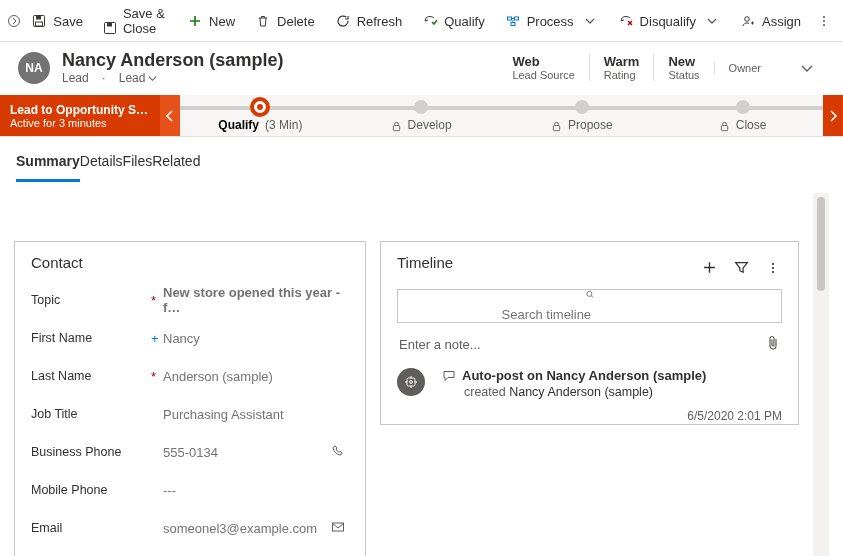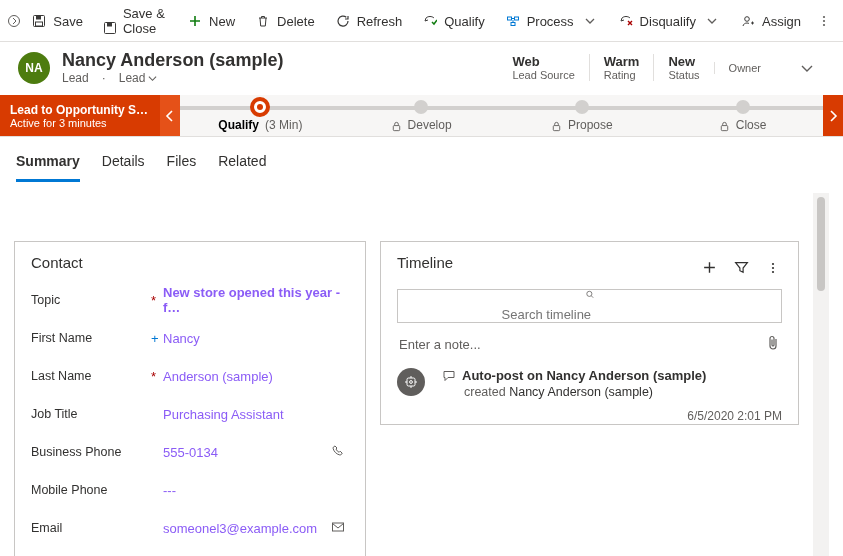--- a/index.html
+++ b/index.html
@@ -7,21 +7,21 @@
   
   .cmdbar { display: flex; align-items: center; height: 42px; border-bottom: 1px solid #e1dfdd; padding: 0 6px; }
   .cmd { display: flex; align-items: flex-end; gap: 6px; padding: 6px 10px; cursor: pointer; border-radius: 2px; }
   .cmd .ic { width: 16px; height: 16px; display: flex; align-items: center; justify-content: center; }
   .cmd .chev { margin-left: 2px; }
   .spacer { flex: 1; }
   .ic svg { display: block; }
   .miniarrow { width:24px; display:flex; align-items:center; justify-content:center; cursor:pointer; }
   
   .recheader { display: flex; align-items: center; padding: 8px 16px 10px 18px; gap: 12px; }
-  .avatar { width: 32px; height: 32px; border-radius: 50%; background: #4d7c0f; color:#fff; font-size:12px; display:flex; align-items:center; justify-content:center; font-weight:600; }
+  .avatar { width: 32px; height: 32px; border-radius: 50%; background: #737373; color:#fff; font-size:12px; display:flex; align-items:center; justify-content:center; font-weight:600; }
   .title { font-size: 18px; font-weight: 600; }
   .subtitle { font-size: 12px; color:#605e5c; display:flex; align-items:center; gap:13px; }
   .hdrstats { margin-left:auto; display:flex; align-items:center; }
   .stat { padding: 0 14px; border-left:1px solid #e1dfdd; }
   .stat:first-child { border-left:none; }
   .stat .v { font-size: 13px; font-weight:600; }
   .stat .l { font-size: 11px; color:#605e5c; }
   .hdrchev { width:40px; display:flex; align-items:center; justify-content:center; cursor:pointer; }
   
   .bpf { display:flex; height:42px; border-bottom:1px solid #e1dfdd; position:relative; }
@@ -30,32 +30,32 @@
   .bpf-arrowbox { width:20px; background:#e55118; display:flex; align-items:center; justify-content:center; cursor:pointer; color:#fff; }
   .bpf-arrowbox.right { background:#d83b01; }
   .bpf-track { flex:1; background:#f7f6f5; position:relative; display:flex; }
   .bpf-stage { flex:1; position:relative; display:flex; align-items:flex-end; justify-content:center; padding-bottom:4px; font-size:12px; color:#605e5c; gap:6px; }
   .bpf-line { position:absolute; top:11px; left:0; right:0; height:4px; background:#d2d0ce; }
   .bpf-node { position:absolute; top:5px; left:50%; transform:translateX(-50%); width:14px; height:14px; border-radius:50%; background:#d2d0ce; }
   .bpf-stage.active .bpf-node { width:20px; height:20px; top:2px; background:#fff; border:4px solid #d83b01; }
   .bpf-stage.active .bpf-node::after { content:""; position:absolute; inset:3px; background:#d83b01; border-radius:50%; }
   .bpf-stage.active .label { color:#000; font-weight:600; }
   
-  .tabs { display:flex; gap:22px; padding:10px 16px 0 16px; font-size:14px; border-bottom:1px solid transparent; }
+  .tabs { display:flex; padding:10px 16px 0 16px; font-size:14px; border-bottom:1px solid transparent; }
   .tab { padding:6px 0 10px 0; cursor:pointer; color:#323130; }
   .tab.active { font-weight:600; border-bottom:3px solid #0078d4; }
   
   .body { display:flex; gap:14px; padding:10px 14px 0 14px; height:392px; overflow:hidden; }
   .card { border:1px solid #c8c6c4; padding:12px 16px;margin-top:48px; }
   .leftcol { width:352px; display:flex; flex-direction:column; gap:14px; }
   .card h3 { font-size:15px; font-weight:400; color:#323130; margin-bottom:10px; }
   .field { display:flex; align-items:center; height:38px; font-size:13px; }
   .field .lbl { width:120px; color:#323130; font-size:12.5px; }
   .field .req { color:#a80000; padding:0 8px 0 0; font-size:13px; width:12px; text-align:center; }
-  .field .val { flex:1; color:#8b5cf6; }
+  .field .val { flex:1; color:#737373; }
   .field .bold { font-weight:600; }
   .field .endicon { width:18px; color:#605e5c; }
   .rightcol { flex:1; }
   .tl-head { display:flex; align-items:center; }
   .tl-head h3 { flex:1; font-size:15px; font-weight:400; }
   .tl-icons { display:flex; gap:14px; }
   .tl-icons .ib { width:18px; height:18px; display:flex; align-items:center; justify-content:center; cursor:pointer; color:#323130; }
   .searchwrap { display:flex; align-items:center; border:1px solid #c8c6c4; height:34px; margin:8px 0 6px 0; padding:0 8px; gap:8px; color:#605e5c;flex-direction:column; }
   .searchwrap input { flex:1; border:none; outline:none; font-size:13px; background:transparent; }
   .noterow { display:flex; align-items:center; color:#605e5c; font-size:13px; padding:6px 2px 14px 2px; }

